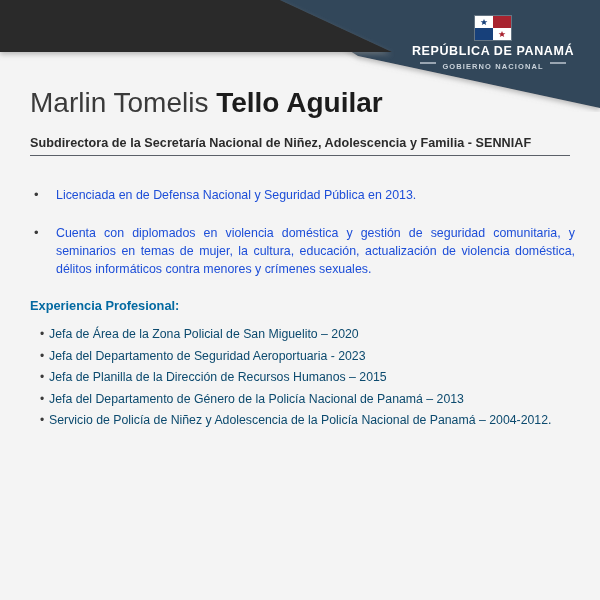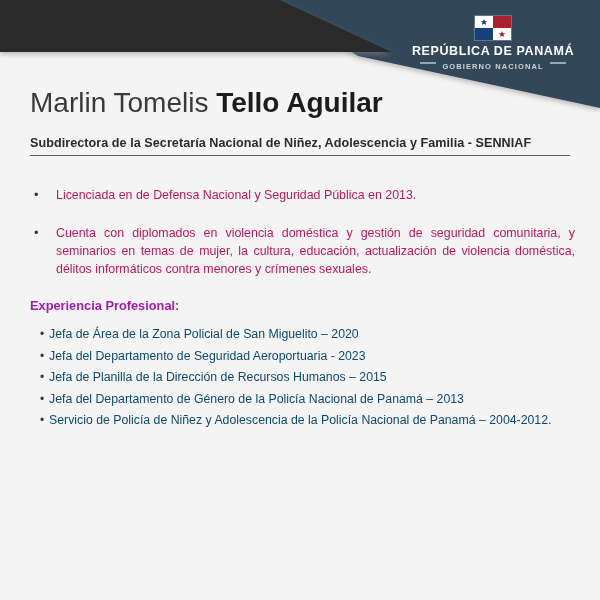--- a/index.html
+++ b/index.html
@@ -131,29 +131,29 @@
     color: #3a3a3a;
     font-size: 13px;
     line-height: 18px;
     padding-left: 4px;
     box-sizing: border-box;
   }
   .bullet-text {
     flex: 1 1 auto;
     font-size: 12.4px;
     line-height: 18px;
-    color: #be185d;
+    color: #1d4ed8;
   }
   .bullet-text.justify { text-align: justify; }
 
   .section-head {
     margin-bottom: 12px;
     font-size: 12.8px;
     font-weight: bold;
-    color: #a21caf;
+    color: #0369a1;
   }
   .exp-list {
     margin: 0;
     padding: 0;
     list-style: none;
   }
   .exp-item {
     display: flex;
     align-items: flex-start;
     margin-bottom: 3px;

